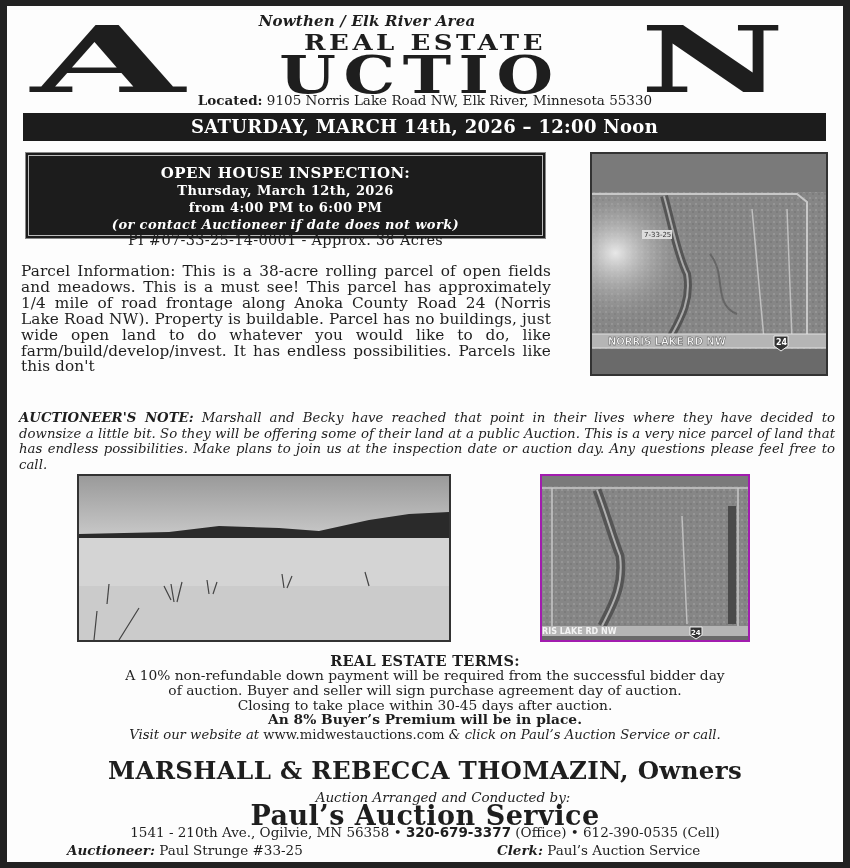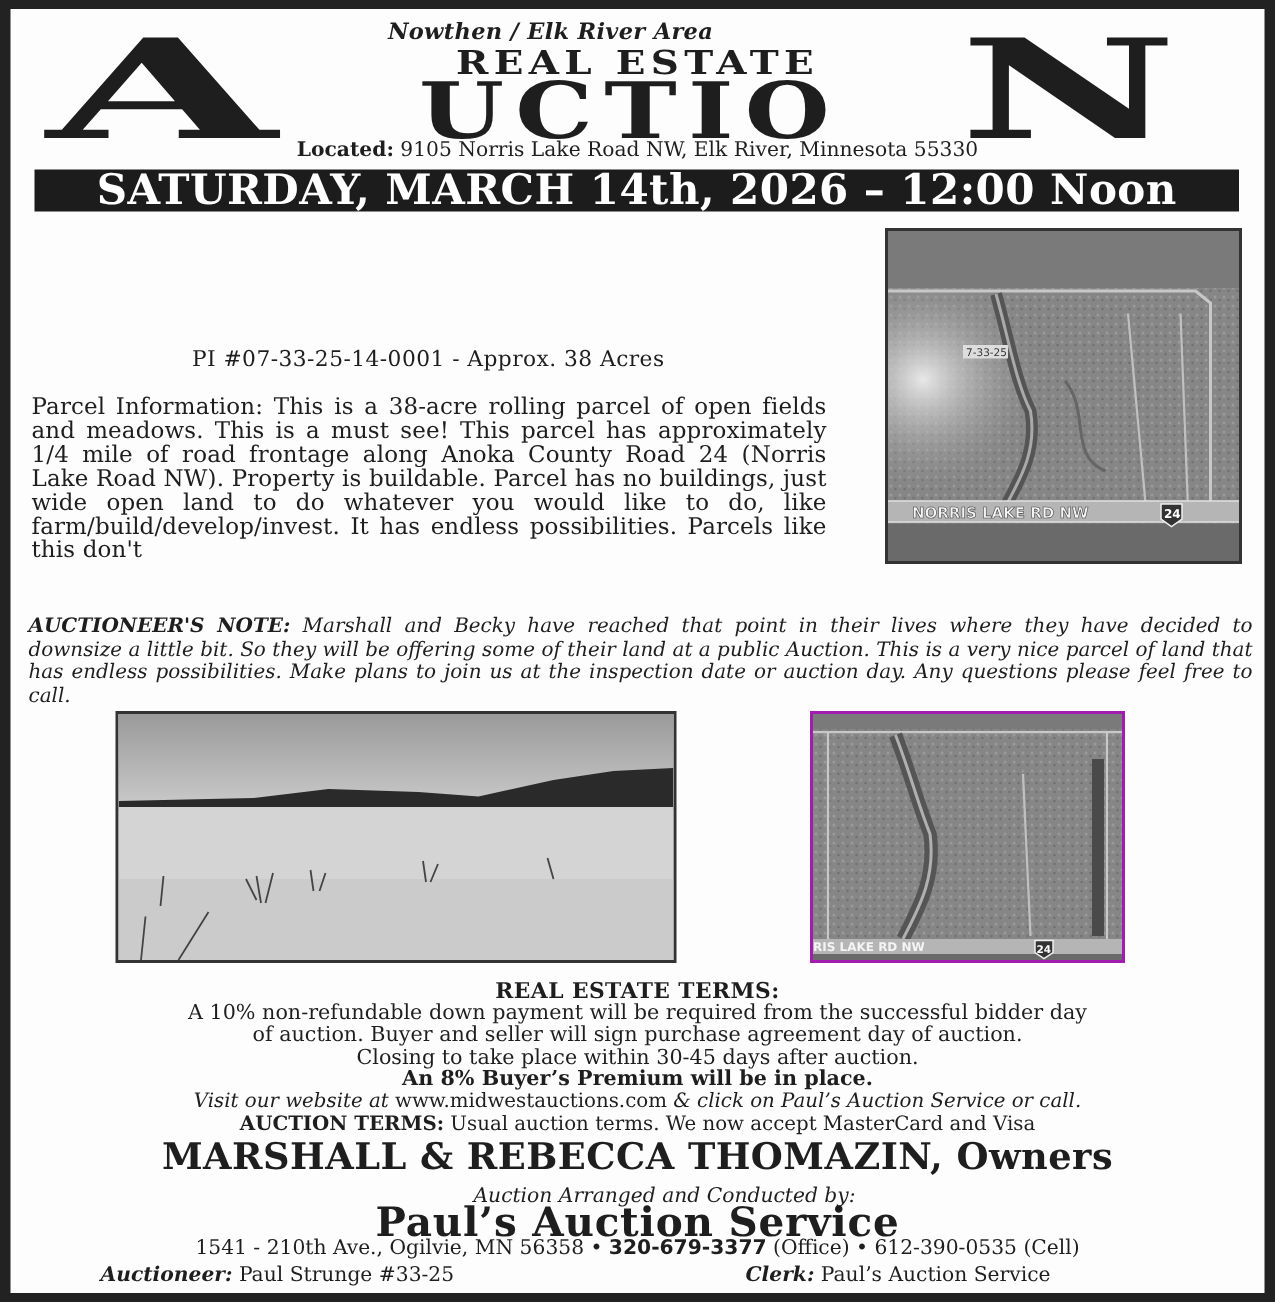--- a/index.html
+++ b/index.html
@@ -19,21 +19,21 @@
   .bigA { left: 24px; top: 14px; font-family: "DejaVu Serif", serif; font-weight: bold; font-size: 92px; line-height: 80px;
     transform: scaleX(2.15); transform-origin: left top; letter-spacing: 0; }
   .uctio { left: 228px; top: 42px; width: 370px; text-align: center; font-family: "DejaVu Serif", serif; font-weight: bold;
     font-size: 52px; line-height: 54px; letter-spacing: 6px; transform: scaleX(1.25); transform-origin: center top; }
   .bigN { left: 633px; top: 14px; font-family: "DejaVu Serif", serif; font-weight: bold; font-size: 92px; line-height: 80px;
     transform: scaleX(1.72); transform-origin: left top; }
   .located { left: 0; width: 836px; top: 86px; text-align: center; font-size: 13.5px; }
   .located b { font-weight: bold; }
 
   .date-banner { left: 16px; top: 107px; width: 803px; height: 28px; background: #1c1c1c;
-    color: #fff; text-align: center; font-family: "DejaVu Serif", serif; font-weight: bold; font-size: 28px; line-height: 28px; letter-spacing: 0.3px; }
+    color: #fff; text-align: center; font-family: "DejaVu Serif", serif; font-weight: bold; font-size: 18px; line-height: 28px; letter-spacing: 0.3px; }
 
   
   .openhouse { left: 18px; top: 146px; width: 521px; height: 87px; background: #1c1c1c; border: 1px solid #888;
     padding: 2px; }
   .openhouse-inner { width: 100%; height: 100%; border: 1px solid #bbb; color: #fff; text-align: center; padding-top: 8px; }
   .oh-title { font-weight: bold; font-size: 15px; line-height: 18px; letter-spacing: 0.5px; }
   .oh-line { font-weight: bold; font-size: 13px; line-height: 17px; letter-spacing: 0.4px; }
   .oh-italic { font-weight: bold; font-style: italic; font-size: 13px; line-height: 17px; letter-spacing: 0.4px; }
 
   .pi-title { left: 18px; top: 226px; width: 521px; text-align: center; font-weight: normal; font-size: 14.5px; letter-spacing: 0.3px; }
@@ -75,20 +75,28 @@
   <div class="abs bigA">A</div>
   <div class="abs uctio">UCTIO</div>
   <div class="abs bigN">N</div>
 
   <div class="abs located">
     <b>Located:</b><span> 9105 Norris Lake Road NW, Elk River, Minnesota 55330</span>
   </div>
 
   <div class="abs date-banner">SATURDAY, MARCH 14th, 2026 – 12:00 Noon</div>
 
+  <div class="abs openhouse">
+    <div class="openhouse-inner">
+      <div class="oh-title">OPEN HOUSE INSPECTION:</div>
+      <div class="oh-line">Thursday, March 12th, 2026</div>
+      <div class="oh-line">from 4:00 PM to 6:00 PM</div>
+      <div class="oh-italic">(or contact Auctioneer if date does not work)</div>
+    </div>
+  </div>
 
   <div class="abs pi-title">PI #07-33-25-14-0001 - Approx. 38 Acres</div>
   <div class="abs parcel">Parcel Information: This is a 38-acre rolling parcel of open fields and meadows. This is a must see! This parcel has approximately 1/4 mile of road frontage along Anoka County Road 24 (Norris Lake Road NW). Property is buildable. Parcel has no buildings, just wide open land to do whatever you would like to do, like farm/build/develop/invest. It has endless possibilities. Parcels like this don't</div>
 
   <div class="abs map1">
     <svg width="234" height="220" viewBox="0 0 234 220">
       <defs>
         <radialGradient id="glow" cx="0.1" cy="0.45" r="0.35">
           <stop offset="0" stop-color="#e8e8e8"></stop>
             <stop offset="1" stop-color="#8a8a8a" stop-opacity="0"></stop>
@@ -168,23 +176,20 @@
 
   <div class="abs terms-title">REAL ESTATE TERMS:</div>
   <div class="abs terms-line" style="top:662px">A 10% non-refundable down payment will be required from the successful bidder day</div>
   <div class="abs terms-line" style="top:677px">of auction. Buyer and seller will sign purchase agreement day of auction.</div>
   <div class="abs terms-line" style="top:692px">Closing to take place within 30-45 days after auction.</div>
   <div class="abs terms-line terms-bold" style="top:706px">An 8% Buyer’s Premium will be in place.</div>
 
   <div class="abs visit">
     <i>Visit our website at </i><span>www.midwestauctions.com</span><i> &amp; click on Paul’s Auction Service or call.</i>
   </div>
-  <div class="abs aterms">
-    <b>AUCTION TERMS:</b><span> Usual auction terms. We now accept MasterCard and Visa</span>
-  </div>
 
   <div class="abs owners">MARSHALL &amp; REBECCA THOMAZIN, Owners</div>
   <div class="abs arranged">Auction Arranged and Conducted by:</div>
   <div class="abs service">Paul’s  Auction Service</div>
 
   <div class="abs contact">
     <span>1541 - 210th Ave., Ogilvie, MN 56358</span><span>  •  </span><b>320-679-3377</b><span> (Office)</span><span>  •  </span><span>612-390-0535 (Cell)</span>
   </div>
 
   <div class="abs auctioneer">

